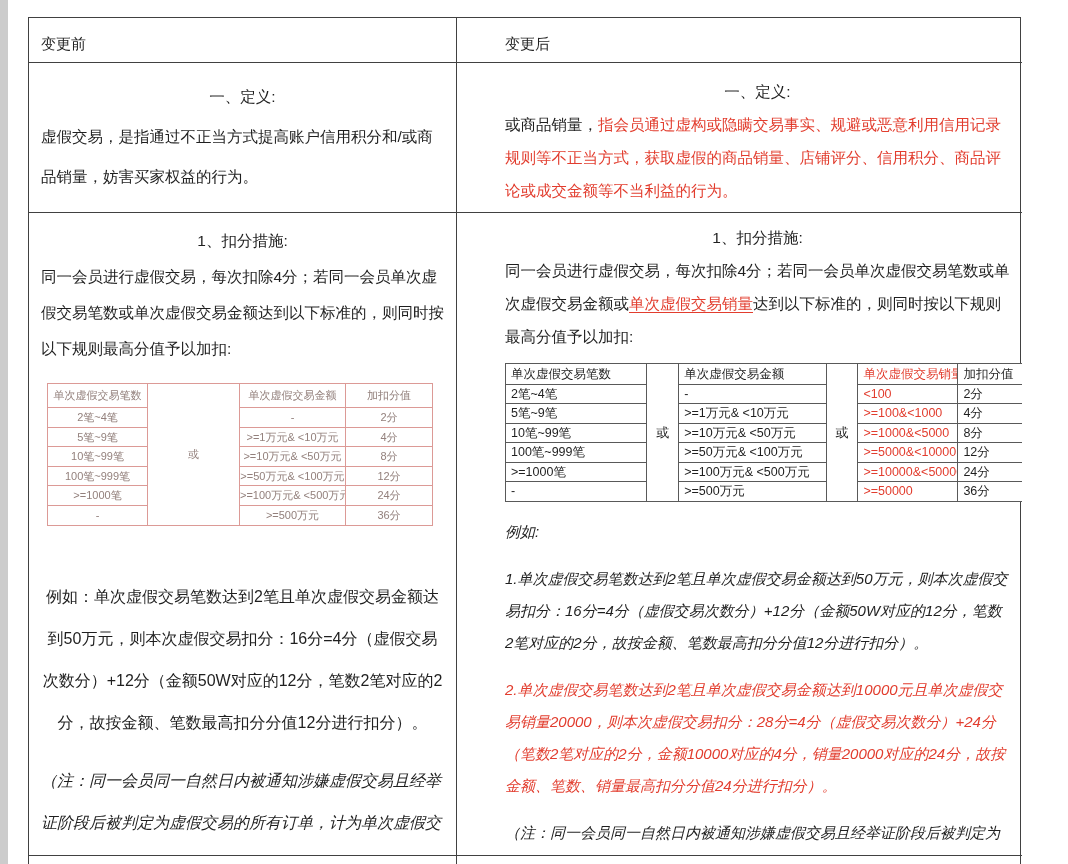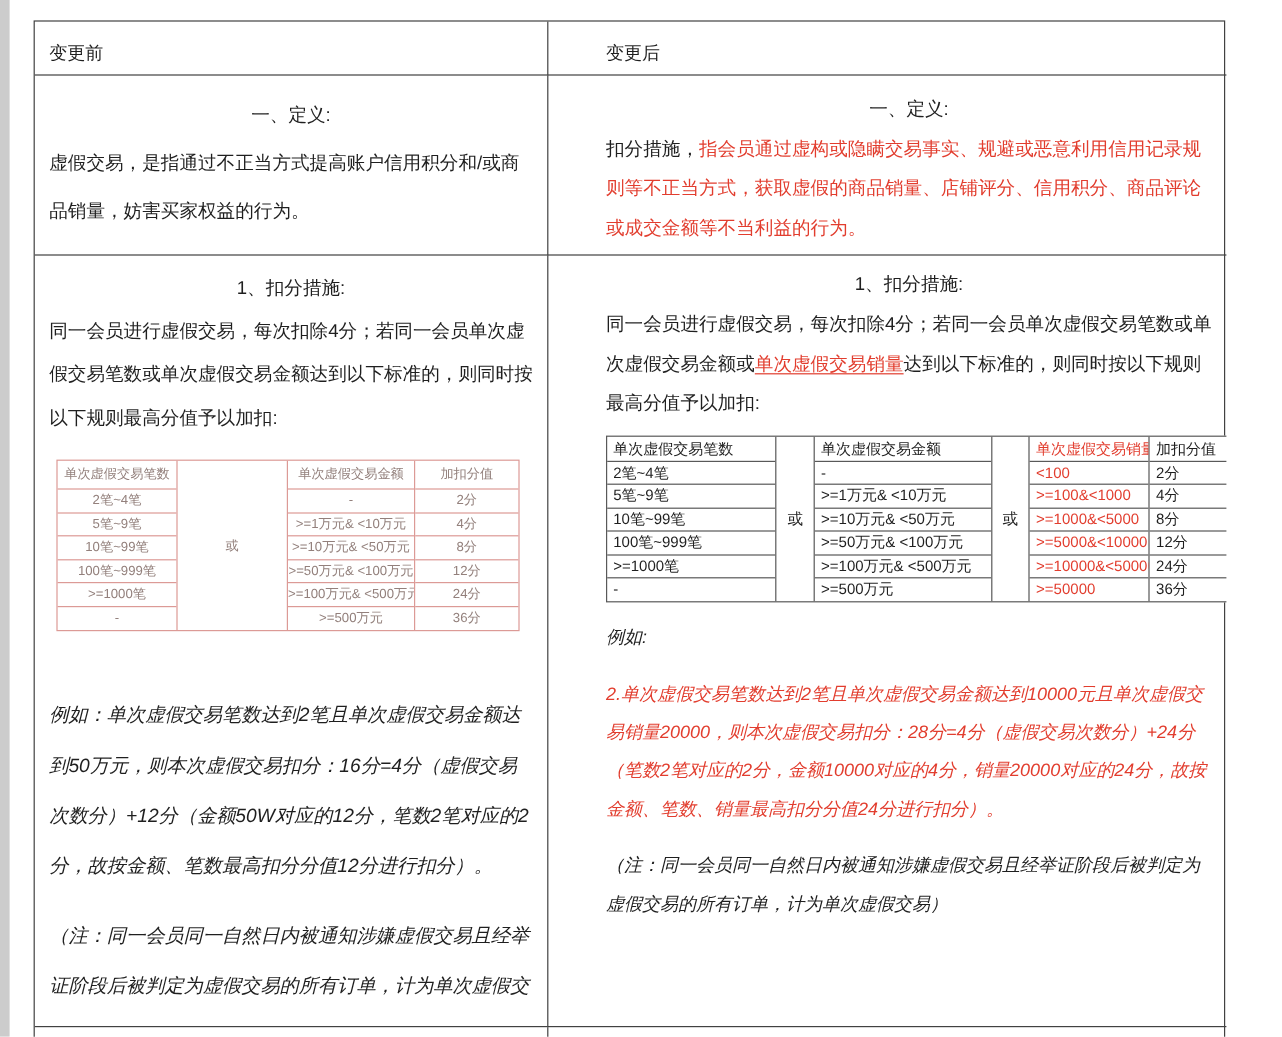--- a/index.html
+++ b/index.html
@@ -25,21 +25,21 @@
   
   .def-left{font-size:15.5px;line-height:40px;padding-top:14px;}
   .def-right{font-size:15.5px;line-height:33px;padding-top:12px;}
   .sec-title{display:block;text-align:center;}
   .red{color:#e23d2e;}
   .red-underline{color:#e23d2e;text-decoration:underline;text-underline-offset:3px;}
   
   .meas-left{font-size:15.5px;line-height:36px;margin:2px 0 0 0;}
   .meas-right{font-size:15.5px;line-height:33px;margin:0;}
   
-  .ex-left{font-style:italic;font-size:16px;line-height:42px;margin-top:50px;}
+  .ex-left{font-size:16px;line-height:42px;margin-top:50px;text-align:center;}
   .note-left{font-style:italic;font-size:16px;line-height:42px;}
   .ex-right{font-style:italic;font-size:15px;line-height:32px;}
   .ex-label-right{margin-top:14px;}
   .note-right{font-style:italic;font-size:15px;line-height:32px;margin-top:2px;}
   
   .etable{display:flex;border:1px solid #595959;width:540px;margin-top:10px;box-sizing:border-box;background:#fff;}
   .etable .ecol{box-sizing:border-box;border-right:1px solid #595959;}
   .etable .ecol:last-child{border-right:none;}
   .etable .eor{box-sizing:border-box;border-right:1px solid #595959;display:flex;align-items:center;justify-content:center;font-size:13px;}
   .ehead{box-sizing:border-box;height:21px;line-height:20px;border-bottom:1px solid #595959;padding-left:5px;font-size:12.5px;white-space:nowrap;overflow:hidden;}
@@ -68,21 +68,21 @@
     <span>变更前</span>
   </div>
   <div class="cell hcell rcol">
     <span>变更后</span>
   </div>
 
   <div class="cell def-left">
     <span class="sec-title">一、定义:</span><span>虚假交易，是指通过不正当方式提高账户信用积分和/或商品销量，妨害买家权益的行为。</span>
   </div>
   <div class="cell def-right rcol">
-    <span class="sec-title">一、定义:</span><span>扣分措施，</span><span class="red">指会员通过虚构或隐瞒交易事实、规避或恶意利用信用记录规则等不正当方式，获取虚假的商品销量、店铺评分、信用积分、商品评论或成交金额等不当利益的行为。</span>
+    <span class="sec-title">一、定义:</span><span>或商品销量，</span><span class="red">指会员通过虚构或隐瞒交易事实、规避或恶意利用信用记录规则等不正当方式，获取虚假的商品销量、店铺评分、信用积分、商品评论或成交金额等不当利益的行为。</span>
   </div>
 
   <div class="cell">
     <p class="meas-left">
       <span class="sec-title">1、扣分措施:</span><span>同一会员进行虚假交易，每次扣除4分；若同一会员单次虚假交易笔数或单次虚假交易金额达到以下标准的，则同时按以下规则最高分值予以加扣:</span>
     </p>
 
     <div class="btable">
       <div class="bcol bw-count">
         <div class="bhead">单次虚假交易笔数</div>
@@ -179,20 +179,21 @@
             <div class="ecell">4分</div>
             <div class="ecell">8分</div>
             <div class="ecell">12分</div>
             <div class="ecell">24分</div>
             <div class="ecell">36分</div>
           </div>
       </div>
     </div>
 
     <p class="ex-right ex-label-right">例如:</p>
+    <p class="ex-right">1.单次虚假交易笔数达到2笔且单次虚假交易金额达到50万元，则本次虚假交易扣分：16分=4分（虚假交易次数分）+12分（金额50W对应的12分，笔数2笔对应的2分，故按金额、笔数最高扣分分值12分进行扣分）。</p>
     <p class="ex-right red">2.单次虚假交易笔数达到2笔且单次虚假交易金额达到10000元且单次虚假交易销量20000，则本次虚假交易扣分：28分=4分（虚假交易次数分）+24分（笔数2笔对应的2分，金额10000对应的4分，销量20000对应的24分，故按金额、笔数、销量最高扣分分值24分进行扣分）。</p>
     <p class="note-right">（注：同一会员同一自然日内被通知涉嫌虚假交易且经举证阶段后被判定为虚假交易的所有订单，计为单次虚假交易）</p>
   </div>
 
   <div class="cell stub"></div>
   <div class="cell stub rcol"></div>
 
 </div>
 
 </body></html>

